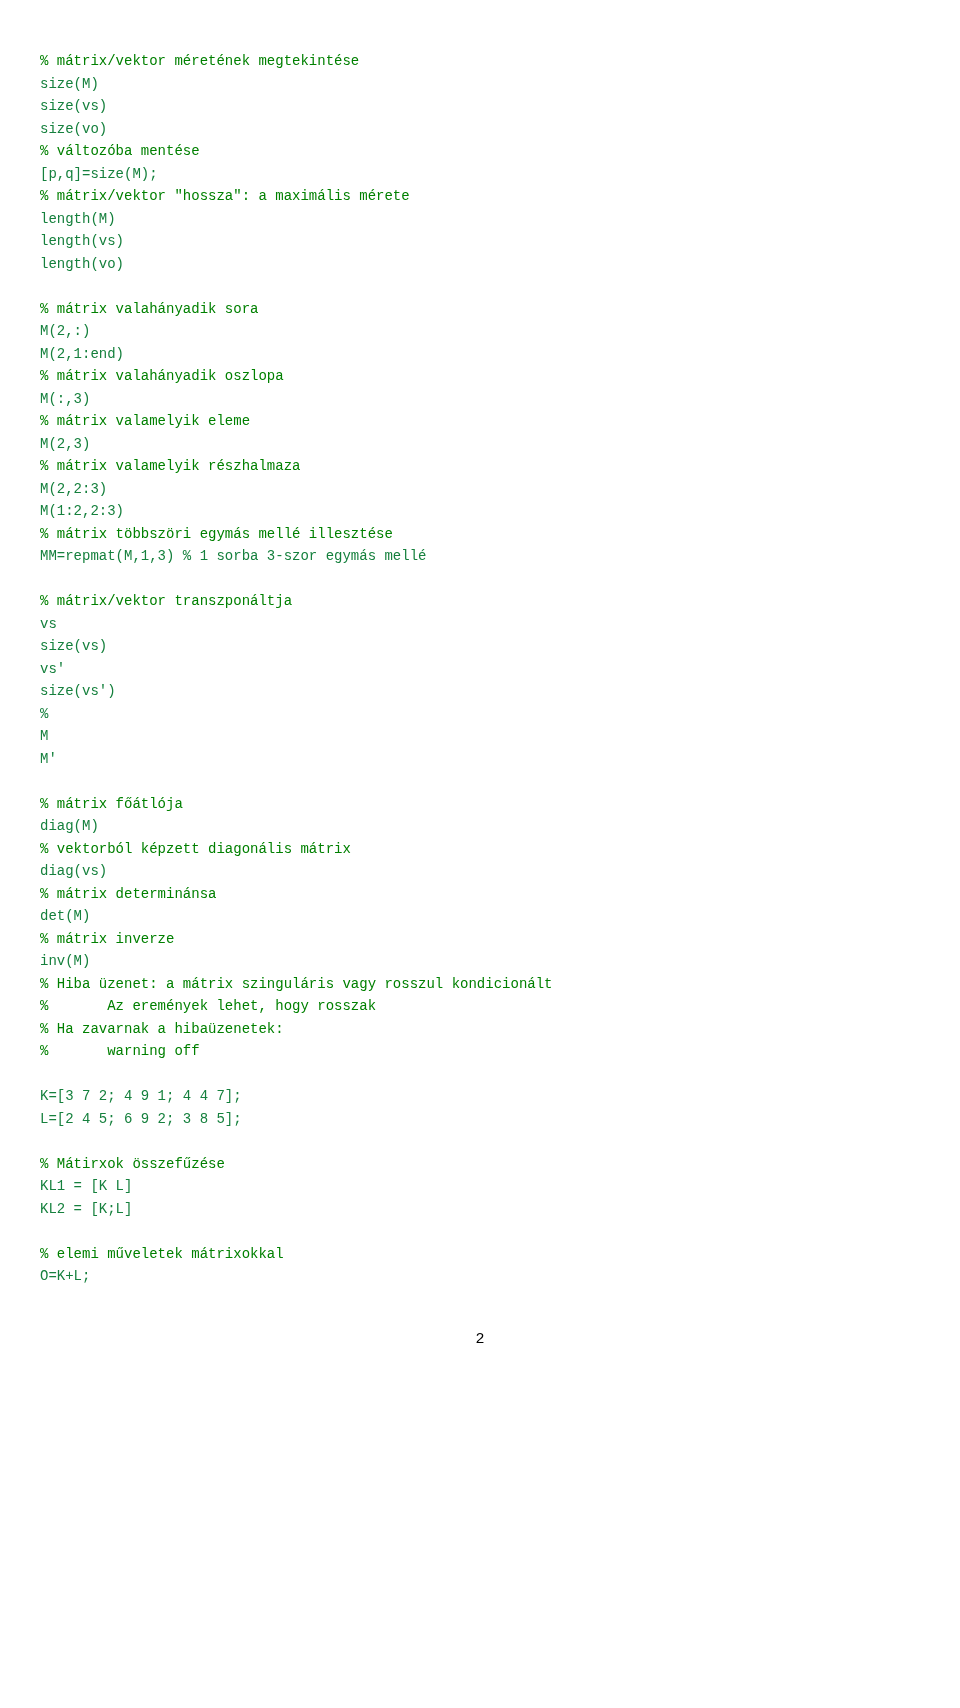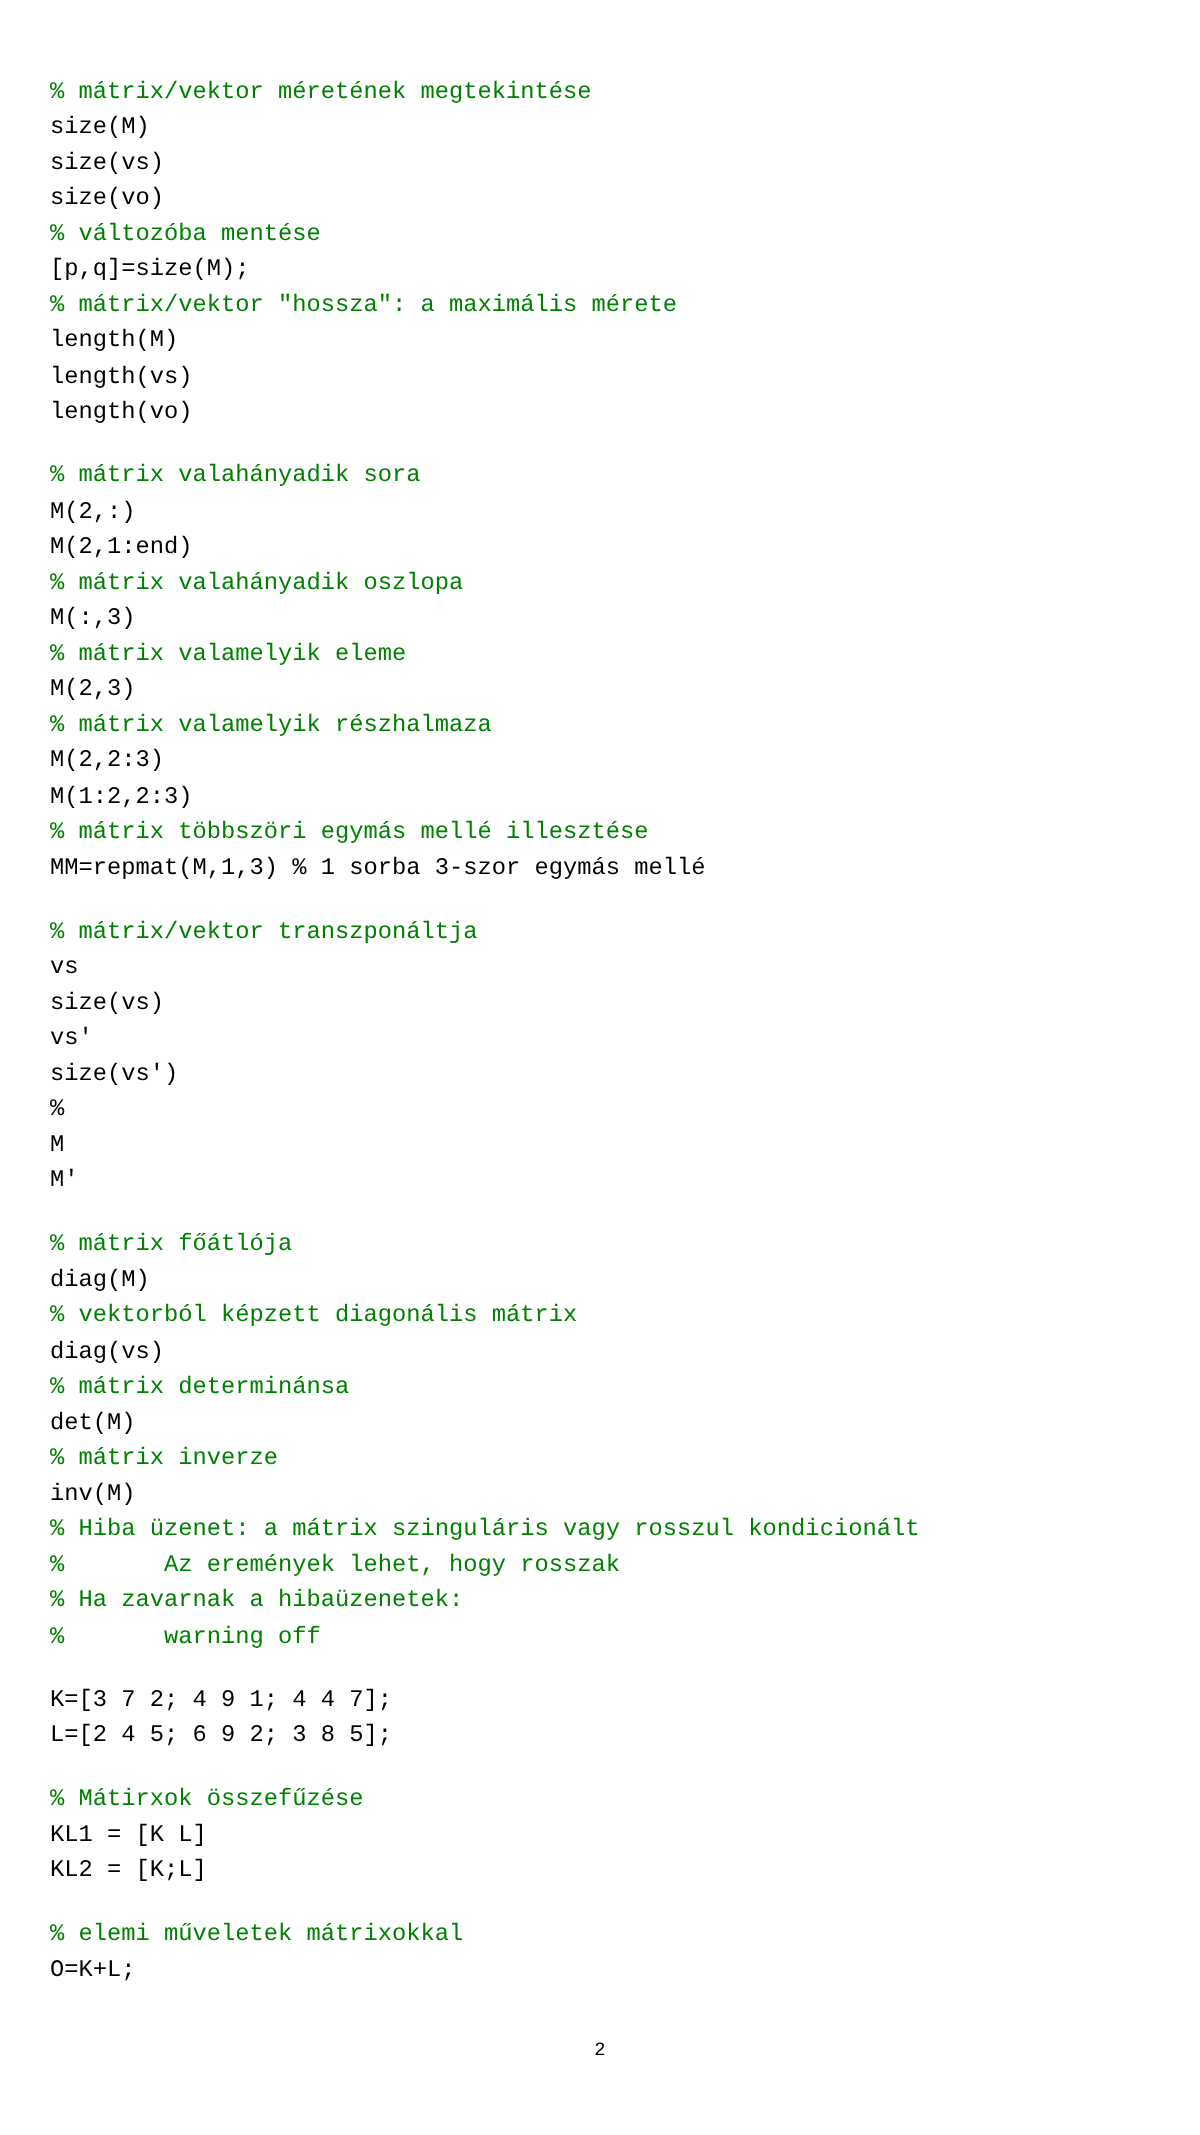--- a/index.html
+++ b/index.html
@@ -15,30 +15,30 @@
       line-height: 1.5;
       color: #000000;
       width: 960px;
       min-height: 1708px;
       padding: 30px 40px 60px 40px;
     }
 
     .code-block {
       white-space: pre;
       font-family: 'Courier New', Courier, monospace;
-      font-size: 19px;
+      font-size: 14px;
       line-height: 1.5;
     }
 
     .comment {
       color: #008000;
     }
 
     .code {
-      color: #000000;
+      color: #15803d;
     }
 
     .page-number {
       text-align: center;
       margin-top: 40px;
       font-size: 15px;
       color: #000000;
       font-family: 'Courier New', Courier, monospace;
     }
 

